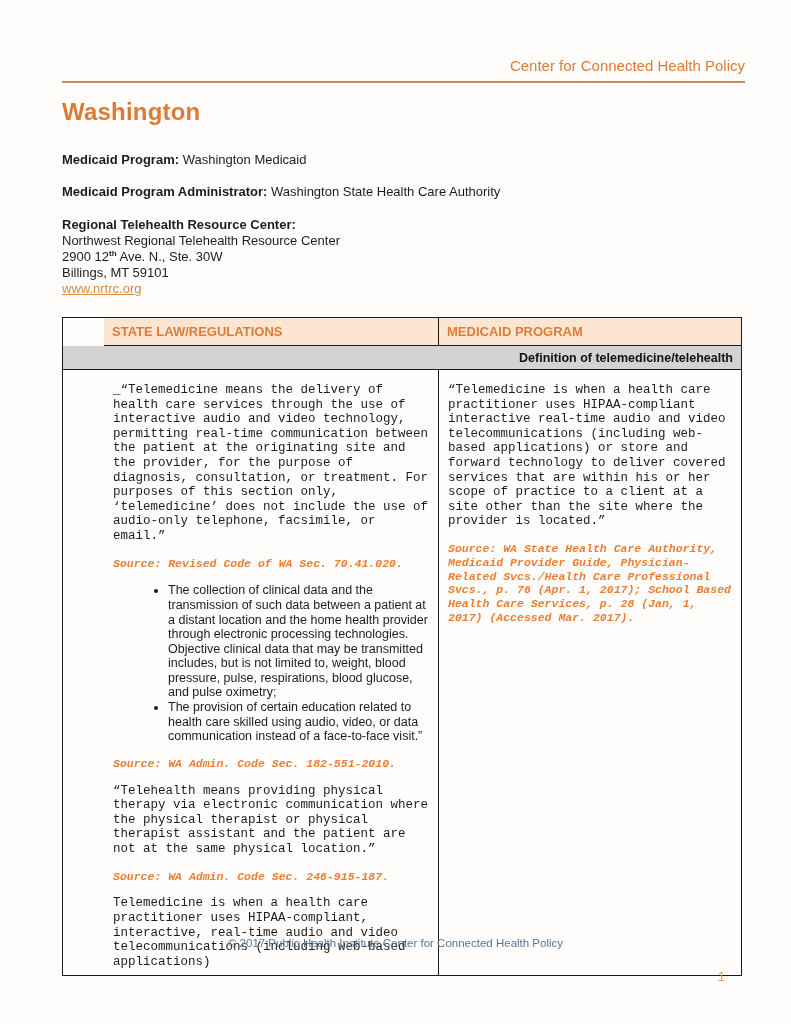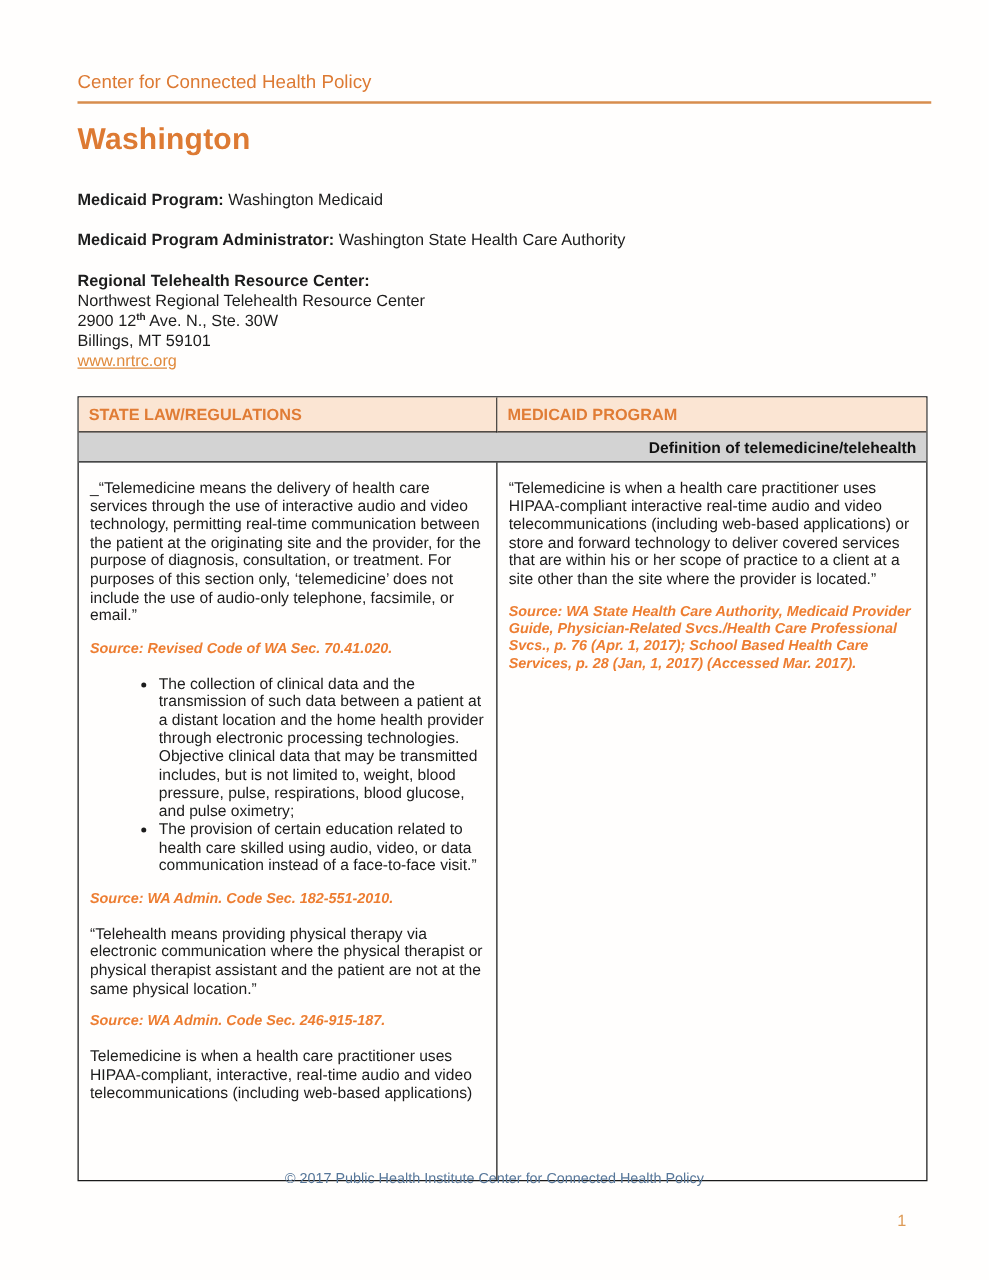--- a/index.html
+++ b/index.html
@@ -14,20 +14,21 @@
     overflow: hidden;
   }
   .content {
     margin-left: 62px;
     width: 683px;
   }
 
   
   .org-name {
     padding-top: 57px;
+    text-align: right;
     font-size: 15px;
     color: #DD7A33;
   }
   .header-divider {
     margin-top: 7px;
     border: none;
     border-top: 2px solid #D78D4D;
   }
 
   .page-title {
@@ -52,21 +53,21 @@
     cursor: pointer;
   }
 
   
   .policy-table {
     margin-top: 20px;
     width: 680px;
     border: 1px solid #1a1a1a;
     font-size: 12.5px;
   }
-  .t-row { display: grid; grid-template-columns: 335px 1fr; }
+  .t-row { display: grid; grid-template-columns: 335px 1fr; padding-left: 41px; }
   .t-head-cell {
     background: #FBE5D3;
     color: #E07C35;
     font-weight: bold;
     font-size: 13px;
     padding: 6px 8px 6px 8px;
     border-bottom: 1px solid #1a1a1a;
   }
   .t-head-cell.left-col { border-right: 1px solid #1a1a1a; }
   .section-row {
@@ -78,21 +79,21 @@
     border-bottom: 1px solid #1a1a1a;
     text-align: right;
   }
   .t-body-cell {
     padding: 3px 9px 6px 9px;
     min-height: 574px;
     line-height: 14.6px;
     color: #1c1c1c;
   }
   .t-body-cell.left-col { border-right: 1px solid #1a1a1a; }
-  .t-body-cell p { margin: 13px 0 0 0; }
+  .t-body-cell p { margin: 13px 0 0 0; font-family: Liberation Mono, monospace; }
   .t-body-cell p.first { margin-top: 10px; }
   .source {
     margin-top: 13px;
     color: #ED7D31;
     font-weight: bold;
     font-style: italic;
     font-size: 11.5px;
     line-height: 13.8px;
   }
   ul.bullets {

